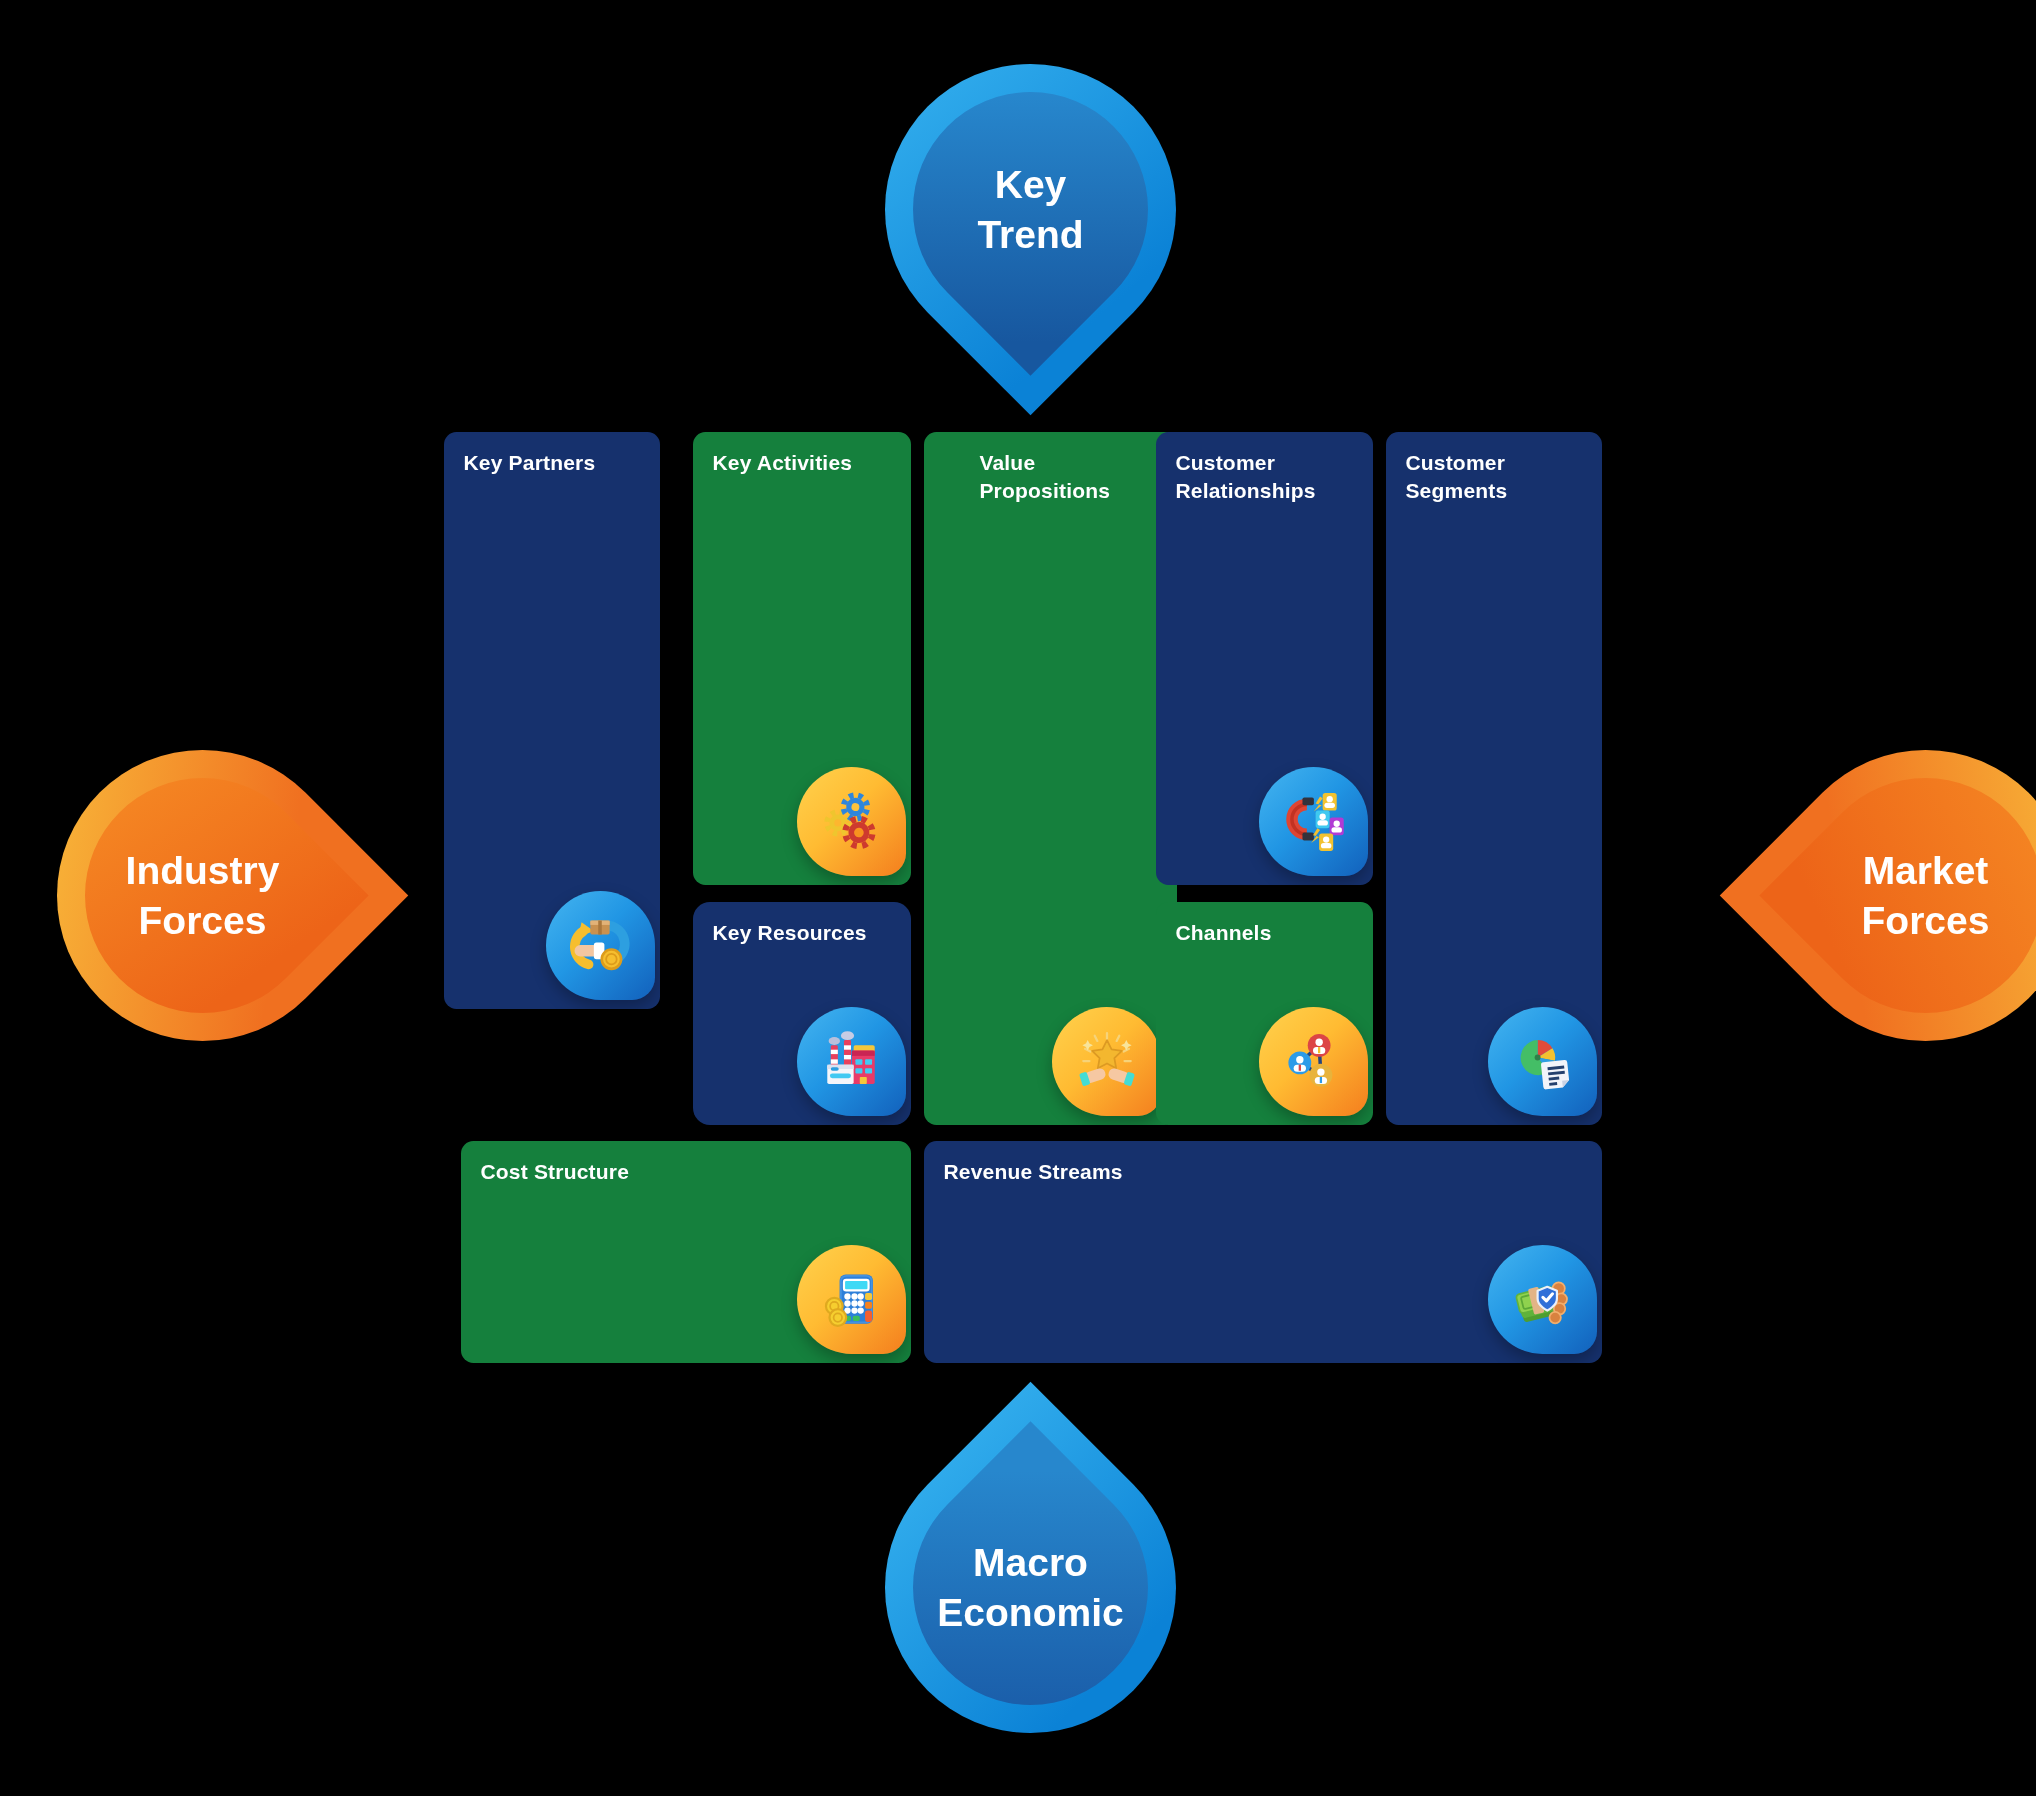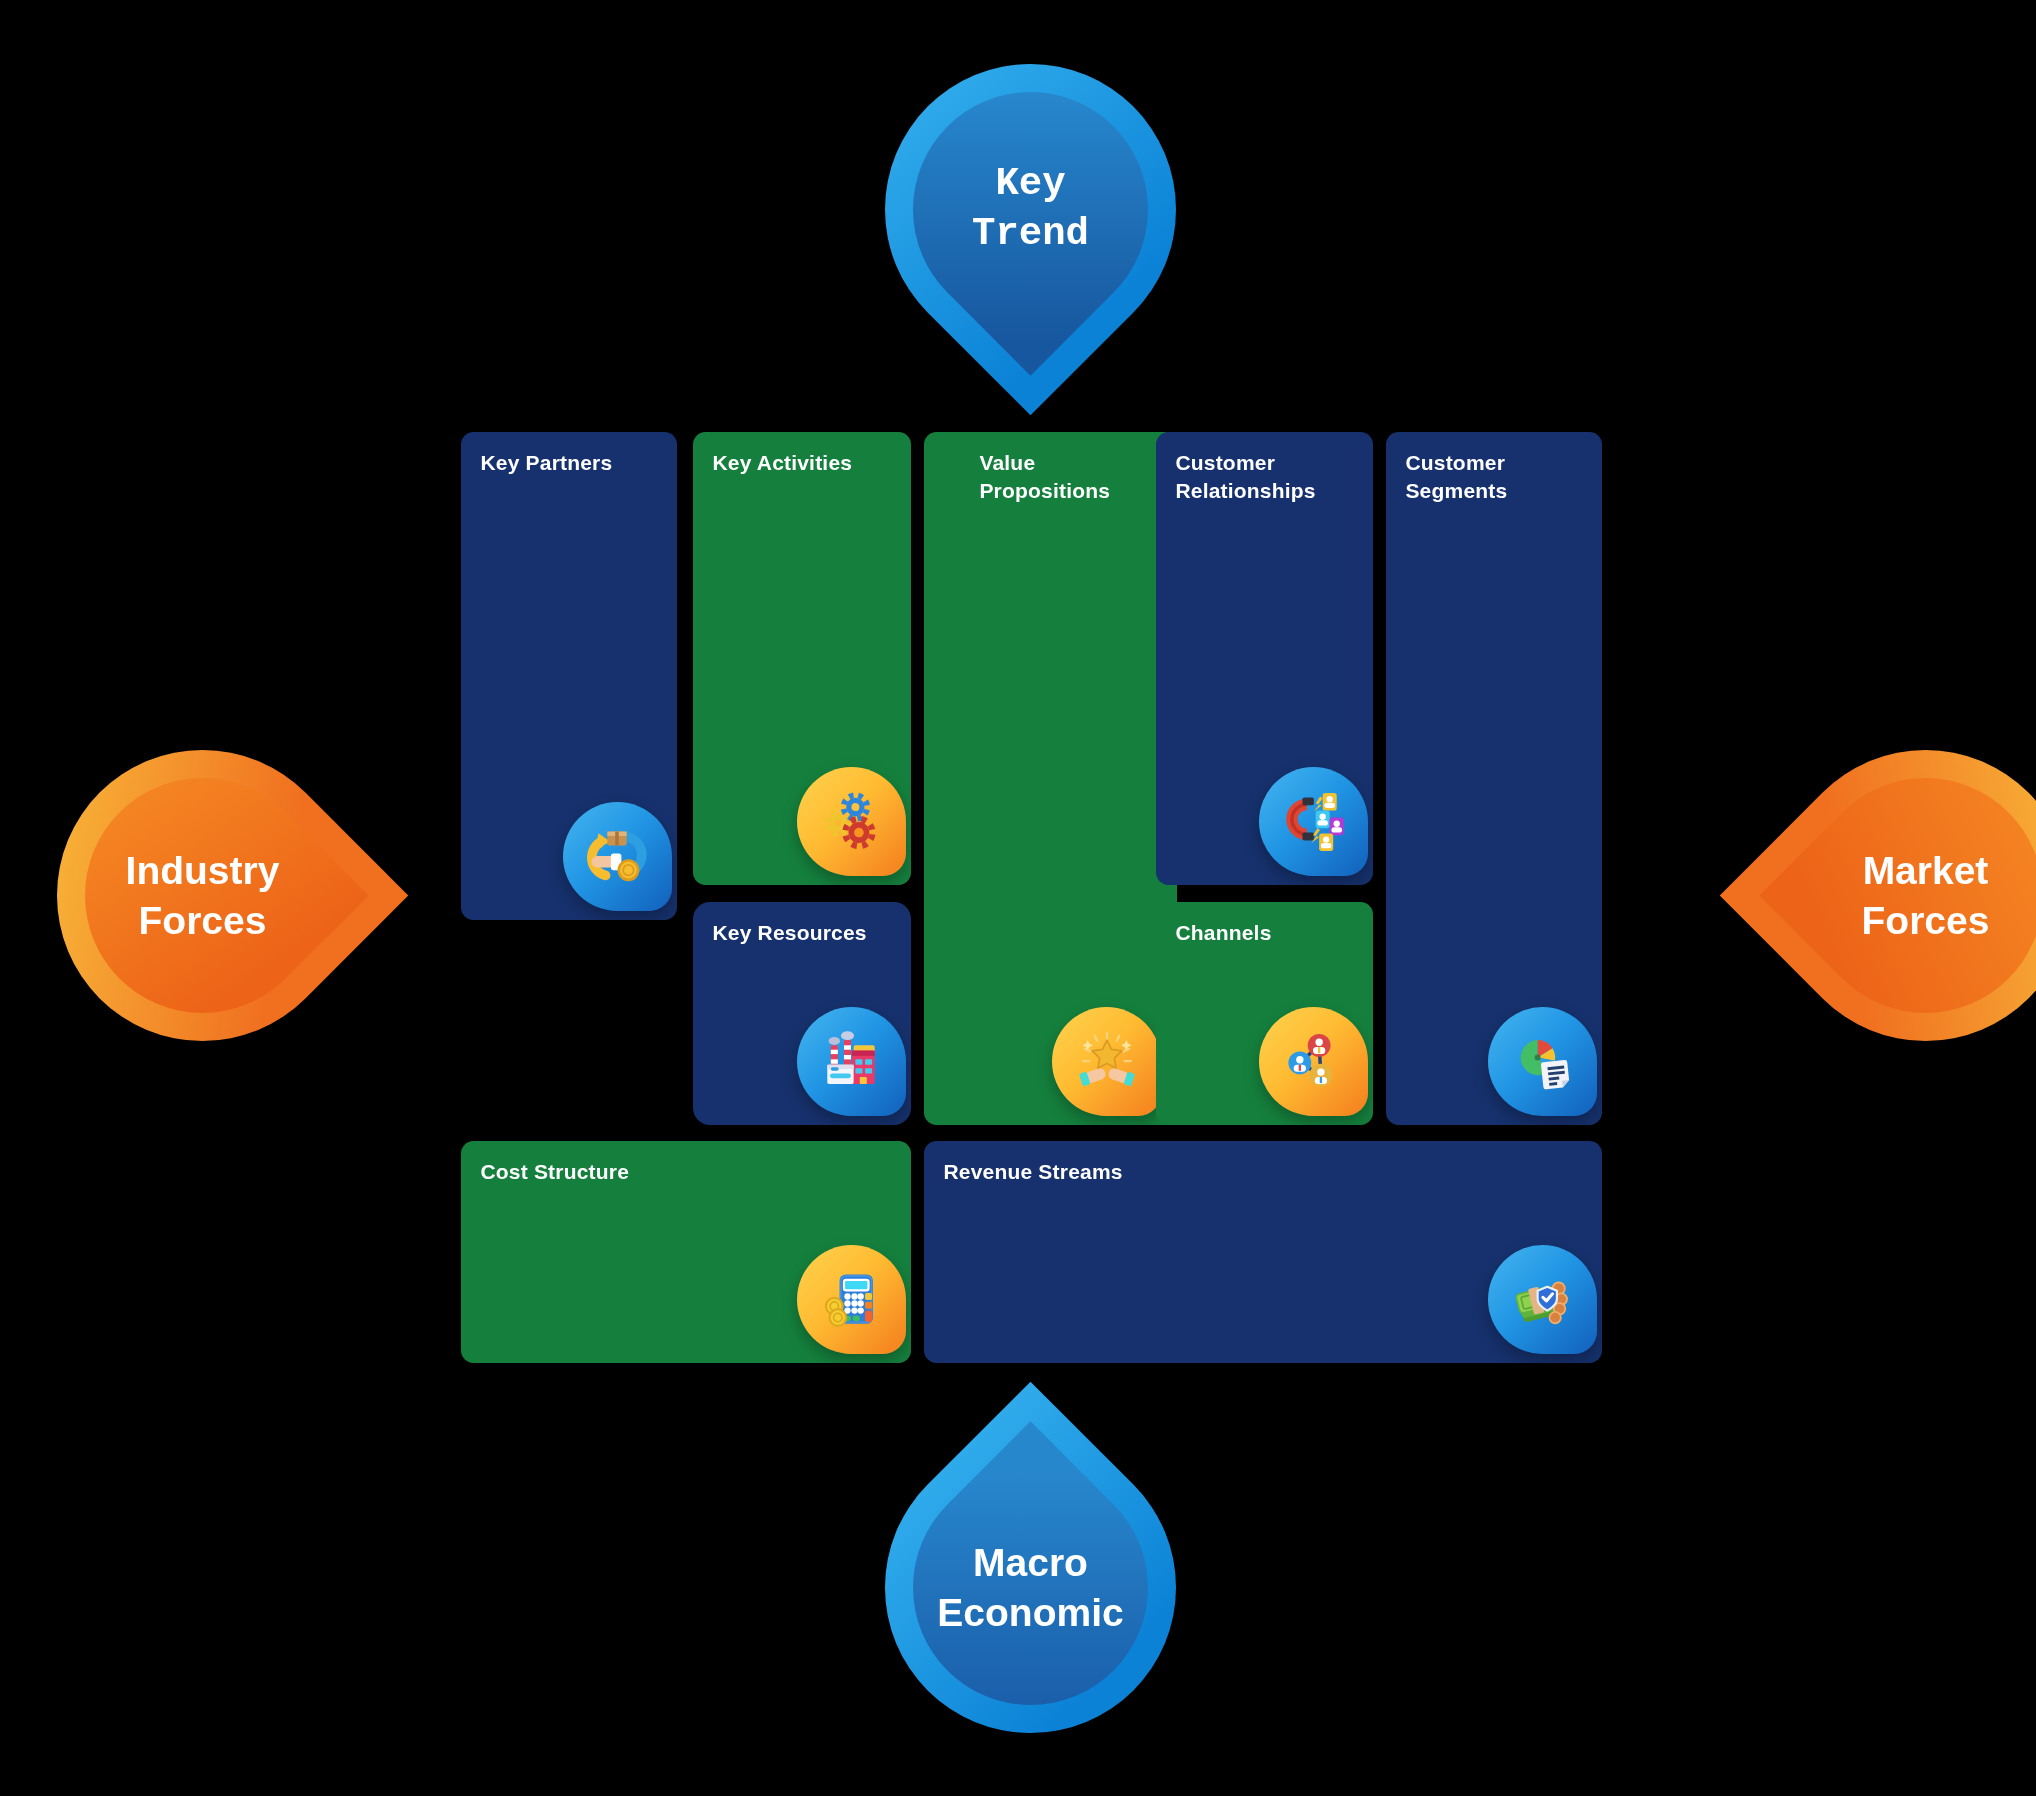--- a/index.html
+++ b/index.html
@@ -5,21 +5,21 @@
   html,body{margin:0;padding:0;background:#000;}
   .stage{position:relative;width:2036px;height:1796px;background:#000;overflow:hidden;
          font-family:"Liberation Sans","DejaVu Sans",sans-serif;}
 
   
   .block{position:absolute;border-radius:12.4px;}
   .block.navy{background:#16316D;}
   .block.orange{background:#15803d;}
   .block-title{margin:0;padding:17px 7px 0 19.4px;font-size:21px;font-weight:700;
                color:#FFFFFF;line-height:1.35;letter-spacing:0.2px;}
-  .b-key-partners{left:461px;top:432px;width:216px;height:488px;}
+  .b-key-partners{left:444px;top:432px;width:216px;height:577px;}
   .b-key-activities{left:693px;top:432px;width:218px;height:453px;}
   .b-key-resources{left:693px;top:902px;width:218px;height:223px;border-radius:17px;}
   .b-value-propositions{left:924px;top:432px;width:217px;height:693px;padding-left:36px;}
   .b-customer-relationships{left:1156px;top:432px;width:217px;height:453px;}
   .b-channels{left:1156px;top:902px;width:217px;height:223px;}
   .b-customer-segments{left:1386px;top:432px;width:216px;height:693px;}
   .b-cost-structure{left:461px;top:1141px;width:450px;height:222px;}
   .b-revenue-streams{left:924px;top:1141px;width:678px;height:222px;}
 
   
@@ -44,21 +44,21 @@
   .pin-bottom .pin-inner{border-radius:0 50% 50% 50%;transform:rotate(45deg);
       background:linear-gradient(135deg,#2787CD 15%,#1A5CA8 90%);}
   .pin-left .pin-outer{border-radius:50% 0 50% 50%;transform:rotate(45deg);
       background:linear-gradient(55deg,#F9BE3C 0%,#F07020 70%);}
   .pin-left .pin-inner{border-radius:50% 0 50% 50%;transform:rotate(45deg);
       background:linear-gradient(100deg,#F58723 0%,#ED6418 85%);}
   .pin-right .pin-outer{border-radius:50% 50% 50% 0;transform:rotate(45deg);
       background:linear-gradient(215deg,#F9BE3C 0%,#F07020 70%);}
   .pin-right .pin-inner{border-radius:50% 50% 50% 0;transform:rotate(45deg);
       background:linear-gradient(200deg,#F58723 0%,#ED6418 85%);}
-  .pin-top{left:885px;top:64px;font-family:Liberation Mono, monospace;}
+  .pin-top{left:885px;top:64px;}
   .pin-bottom{left:885px;top:1442px;}
   .pin-left{left:57px;top:750px;}
   .pin-right{left:1780px;top:750px;}
   .pin-label{position:absolute;left:0;top:0;width:291px;height:291px;display:flex;
              flex-direction:column;align-items:center;justify-content:center;
              color:#FFFFFF;font-weight:700;font-size:39px;line-height:1.27;text-align:center;}
 </style>
 </head>
 <body>
 

